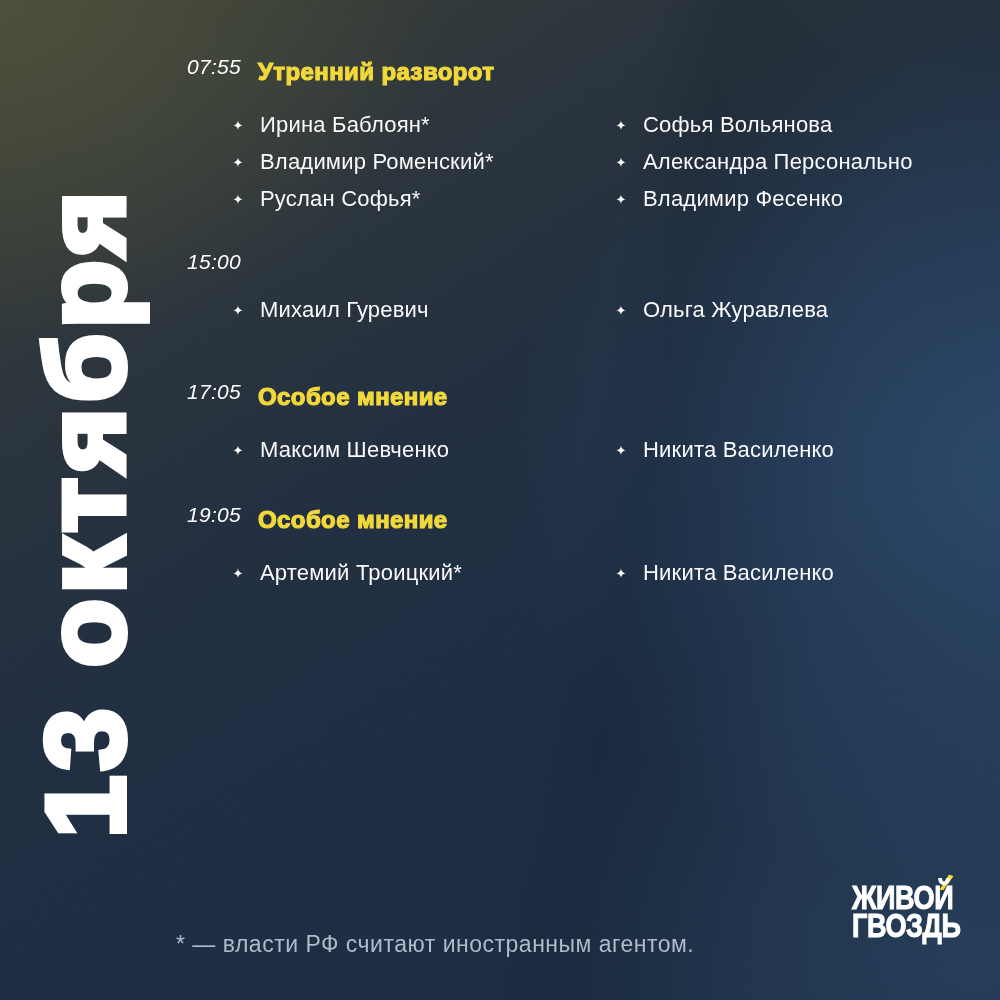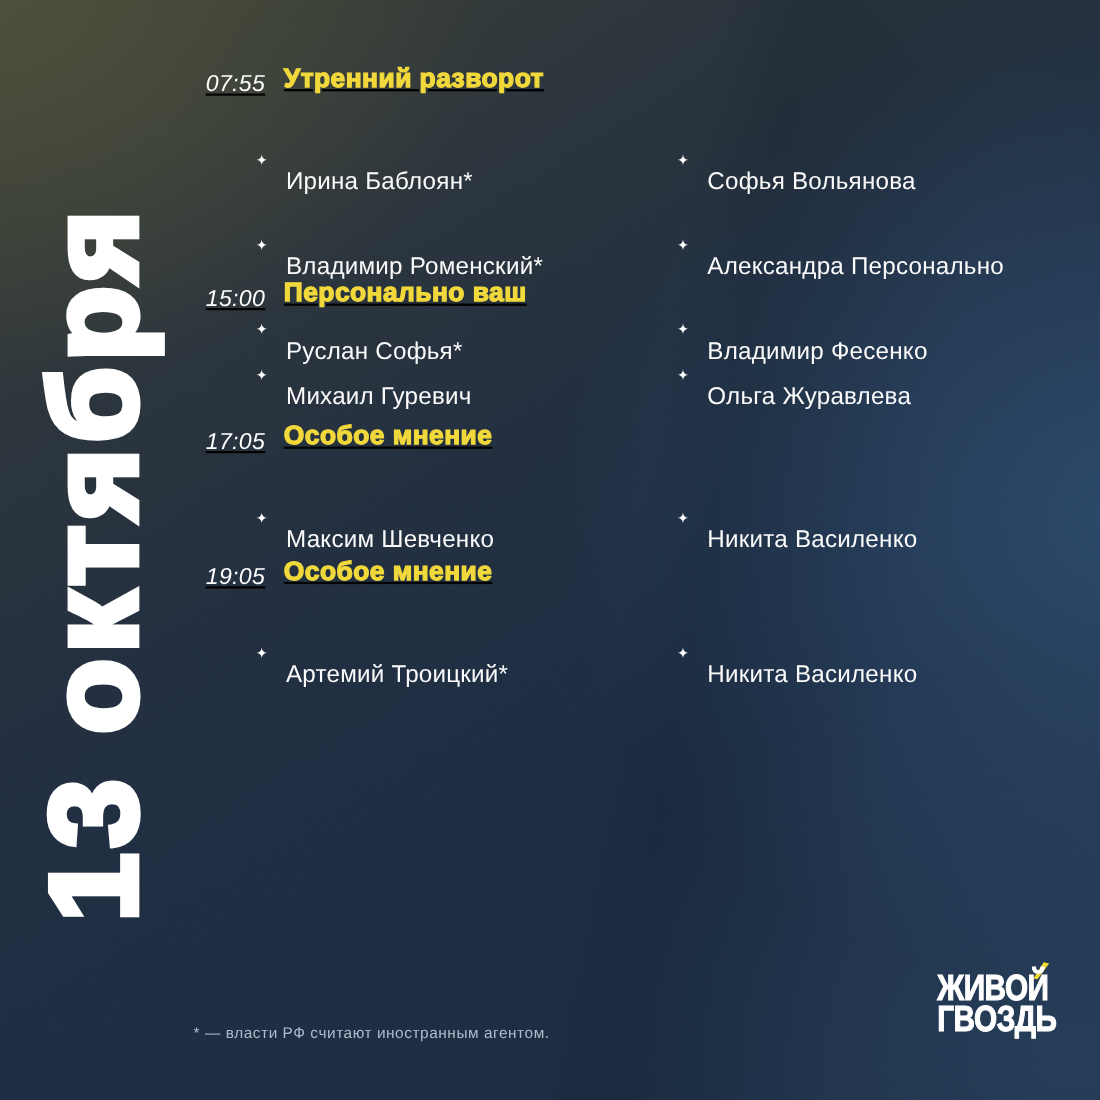--- a/index.html
+++ b/index.html
@@ -26,39 +26,39 @@
     display:flex;align-items:center;
   }
   .date-text{
     color:#ffffff;font-weight:bold;font-size:112px;line-height:112px;
     letter-spacing:5px;white-space:nowrap;
     -webkit-text-stroke:6px #ffffff;
   }
 
   
   .block{position:absolute;left:187px;right:36px;}
-  .head{display:flex;align-items:flex-end;text-decoration:underline;}
+  .head{display:flex;align-items:flex-start;}
   .time{
     flex:0 0 71px;width:71px;color:#ffffff;font-style:italic;
     font-size:21px;letter-spacing:.3px;
   }
   .title{
     margin:0;color:#f1d83b;font-size:24px;line-height:34px;font-weight:bold;
     letter-spacing:.4px;-webkit-text-stroke:1.2px #f1d83b;
   }
   .rows{margin-top:24px;display:flex;flex-direction:column;gap:13px;padding-left:44px;}
   .row{display:grid;grid-template-columns:383px 1fr;}
   .cell{display:flex;align-items:center;gap:15px;}
   .star{flex:none;width:14px;text-align:center;color:#ffffff;font-size:13px;line-height:1;}
-  .name{color:#fafafa;font-size:22px;line-height:24px;letter-spacing:.2px;margin-top:40px;}
+  .name{color:#fafafa;font-size:22px;line-height:24px;letter-spacing:.2px;}
 
   
   .footnote{
     position:absolute;left:176px;top:931px;
-    color:#afbbca;font-size:14px;letter-spacing:.5px;
+    color:#afbbca;font-size:23px;letter-spacing:.5px;
   }
 
   
   .logo{position:absolute;left:852px;top:884px;color:#ffffff;}
   .logo-line{
     display:block;font-size:33px;line-height:28px;font-weight:bold;
     letter-spacing:-.5px;-webkit-text-stroke:1px #ffffff;
     transform:scaleX(.82);transform-origin:0 0;white-space:nowrap;
   }
   .nail{
@@ -119,21 +119,20 @@
           <span class="star">✦</span>
           <span class="name">Владимир Фесенко</span>
         </div>
       </div>
     </div>
   </section>
 
   <section class="block" style="top:250px">
     <div class="head">
       <span class="time">15:00</span>
-      <h2 class="title">Персонально ваш</h2>
     </div>
     <div class="rows">
       <div class="row">
         <div class="cell">
           <span class="star">✦</span>
           <span class="name">Михаил Гуревич</span>
         </div>
         <div class="cell">
           <span class="star">✦</span>
           <span class="name">Ольга Журавлева</span>

